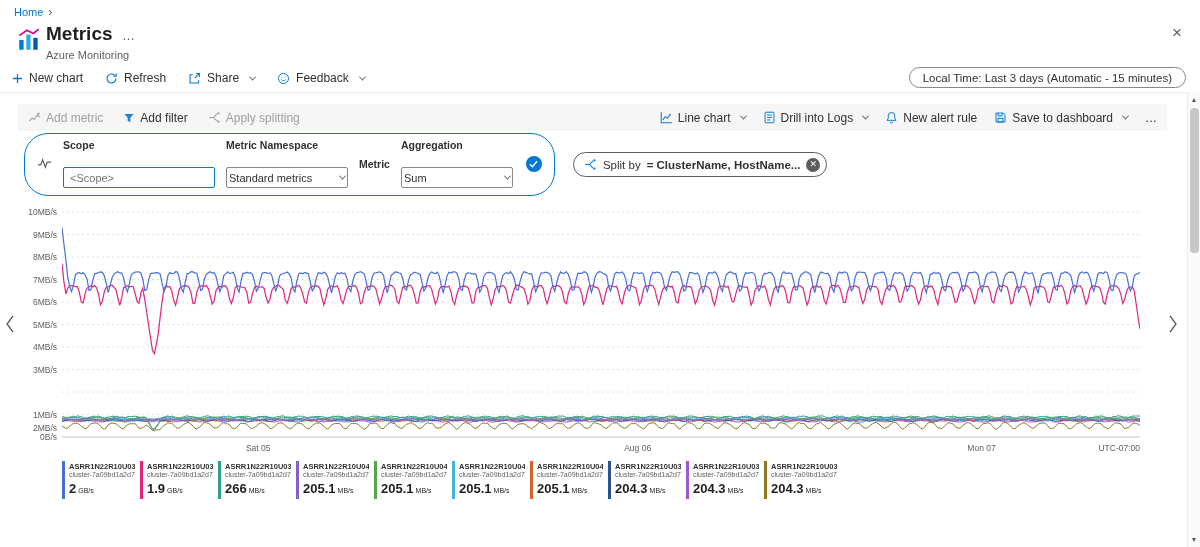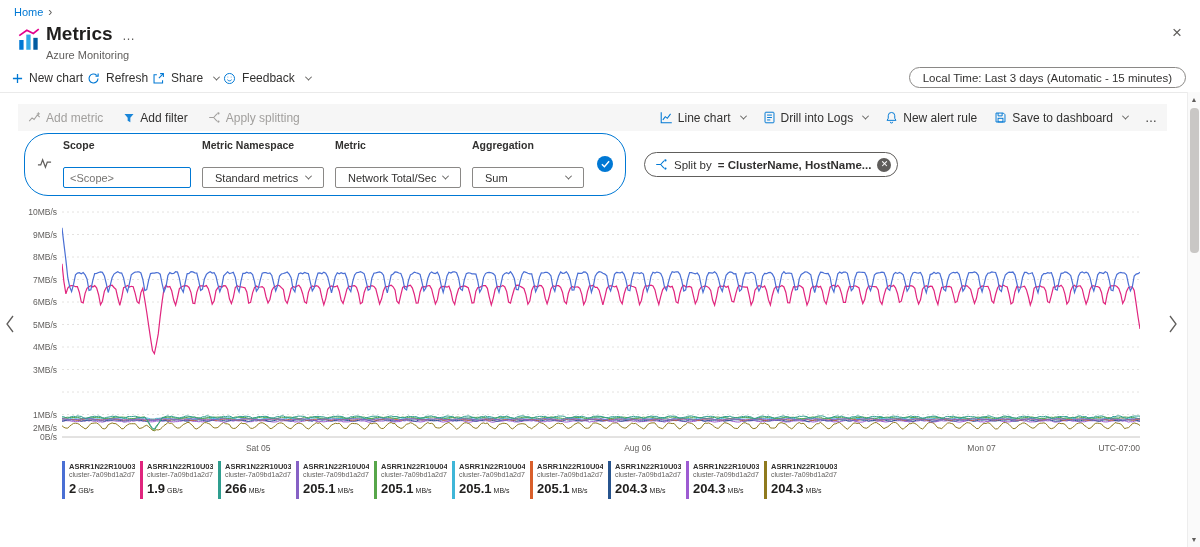--- a/index.html
+++ b/index.html
@@ -15,41 +15,41 @@
   .crumb-sep{color:#605e5c;font-size:12px}
 
   
   .app-icon{position:absolute;top:27px;left:16px}
   .page-title{position:absolute;top:23px;left:46px;font-size:19px;font-weight:700;color:#201f1e}
   .title-more{position:absolute;top:28px;left:122px;color:#605e5c;font-size:13px;letter-spacing:1px}
   .page-subtitle{position:absolute;top:49px;left:46px;font-size:11px;color:#605e5c}
   .close-btn{position:absolute;top:24px;right:18px;font-size:17px;color:#605e5c;line-height:1}
 
   
-  .command-bar{position:absolute;top:67px;left:10px;display:flex;align-items:center;height:22px}
+  .command-bar{position:absolute;top:67px;left:10px;display:flex;align-items:center;gap:18px;height:22px}
   .cmd{display:inline-flex;align-items:center;gap:6px;font-size:12px;color:#323130;padding:2px 2px}
   .time-pill{position:absolute;top:67px;right:14px;height:21px;border:1px solid #8a8886;border-radius:11px;display:flex;align-items:center;padding:0 13px;font-size:11.5px;color:#323130;background:#fff}
 
   .divider{position:absolute;top:92px;left:0;width:1200px;border-top:1px solid #eaeaea}
 
   
   .chart-toolbar{position:absolute;top:104px;left:18px;width:1149px;height:27px;background:#f6f6f6;display:flex;align-items:center;padding:0 10px;font-size:12px}
   .tb-left{display:flex;gap:20px;align-items:center}
   .tb-right{margin-left:auto;display:flex;gap:17px;align-items:center}
   .tb-item{display:inline-flex;align-items:center;gap:5px;font-size:12px;color:#323130;padding:0}
   .tb-item.disabled{color:#a19f9d;cursor:default}
 
   
   .config-row{position:absolute;top:133px;left:24px;display:flex;align-items:center;gap:18px}
   .config-pill{display:flex;align-items:center;border:1.5px solid #0078d4;border-radius:24px;padding:5px 12px 7px 12px;gap:11px;background:#fff}
   .cfg-group{display:flex;flex-direction:column;gap:16px}
   .cfg-label{font-size:10.5px;font-weight:700;color:#323130}
   .cfg-input{height:21px;border:1px solid #0078d4;border-radius:2px;font-size:11px;color:#323130;padding:0 6px;background:#fff;outline:none;font-family:"Liberation Sans",sans-serif}
   .cfg-input::placeholder{color:#767472}
-  .cfg-select{height:21px;border:1px solid #8a8886;border-radius:2px;font-size:11px;color:#323130;display:flex;align-items:center;justify-content:space-between;padding:0 12px;background:#fff;cursor:pointer}
+  .cfg-select{height:21px;border:1px solid #8a8886;border-radius:2px;font-size:11px;color:#323130;display:flex;align-items:center;justify-content:space-between;padding:0 2px;background:#fff;cursor:pointer}
   .check-circle{width:16px;height:16px;border-radius:50%;background:#0078d4;display:flex;align-items:center;justify-content:center;align-self:center;margin-left:2px}
   .split-pill{display:flex;align-items:center;gap:6px;border:1px solid #605e5c;border-radius:13px;height:25px;padding:0 6px 0 10px;font-size:11.5px;background:#fff}
   .split-strong{font-weight:700}
   .remove-circle{width:14px;height:14px;border-radius:50%;background:#5f5d5b;color:#fff;font-size:9px;line-height:1;display:flex;align-items:center;justify-content:center;cursor:pointer}
 
   
   .y-axis{position:absolute;left:0;top:208px;width:57px;height:235px;font-size:8.5px;color:#605e5c}
   .ylab{position:absolute;right:0;white-space:nowrap;line-height:10px}
   .plot{position:absolute;left:62px;top:208px;width:1078px;height:233px}
   .plot svg{position:absolute;left:0;top:0;width:100%;height:100%}
@@ -220,35 +220,31 @@
 
 <div class="config-row">
   <div class="config-pill">
     <span class="icon">
         <svg width="15" height="15" viewBox="0 0 16 16" fill="none" stroke="#605e5c" stroke-width="1.3">
           <path d="M1 9.5h3l2-5.5 3 8 2-5.5h4"></path>
         </svg>
       </span>
     <div class="cfg-group">
       <span class="cfg-label">Scope</span>
-      <input class="cfg-input" style="width: 128px;" placeholder="&lt;Scope&gt;">
+      <input class="cfg-input" style="width: 152px;" placeholder="&lt;Scope&gt;">
     </div>
     <div class="cfg-group">
       <span class="cfg-label">Metric Namespace</span>
       <div class="cfg-select" style="width:122px">
         <span>Standard metrics</span>
         <span class="chev"></span>
       </div>
     </div>
     <div class="cfg-group">
       <span class="cfg-label">Metric</span>
-      <div class="cfg-select" style="width:126px">
-        <span>Network Total/Sec</span>
-        <span class="chev"></span>
-      </div>
     </div>
     <div class="cfg-group">
       <span class="cfg-label">Aggregation</span>
       <div class="cfg-select" style="width:112px">
         <span>Sum</span>
         <span class="chev"></span>
       </div>
     </div>
     <span class="check-circle">
       <svg width="9" height="8" viewBox="0 0 10 8">

